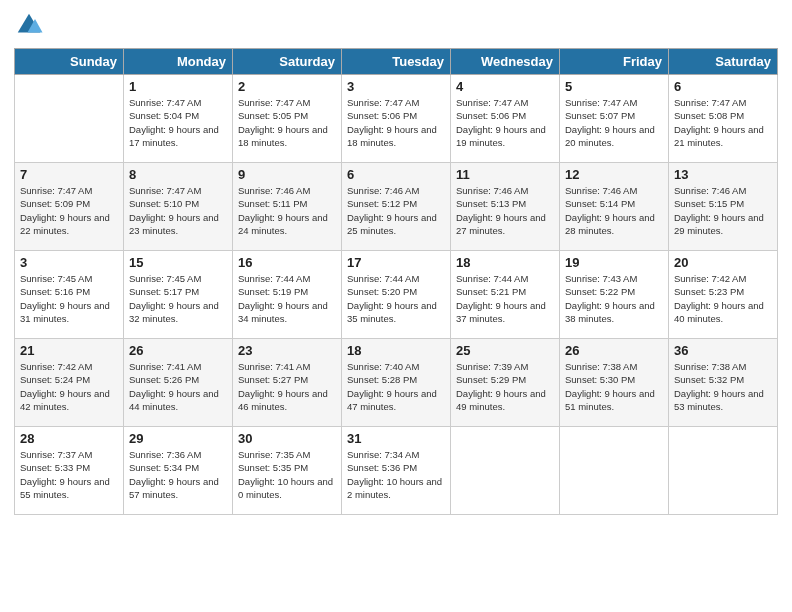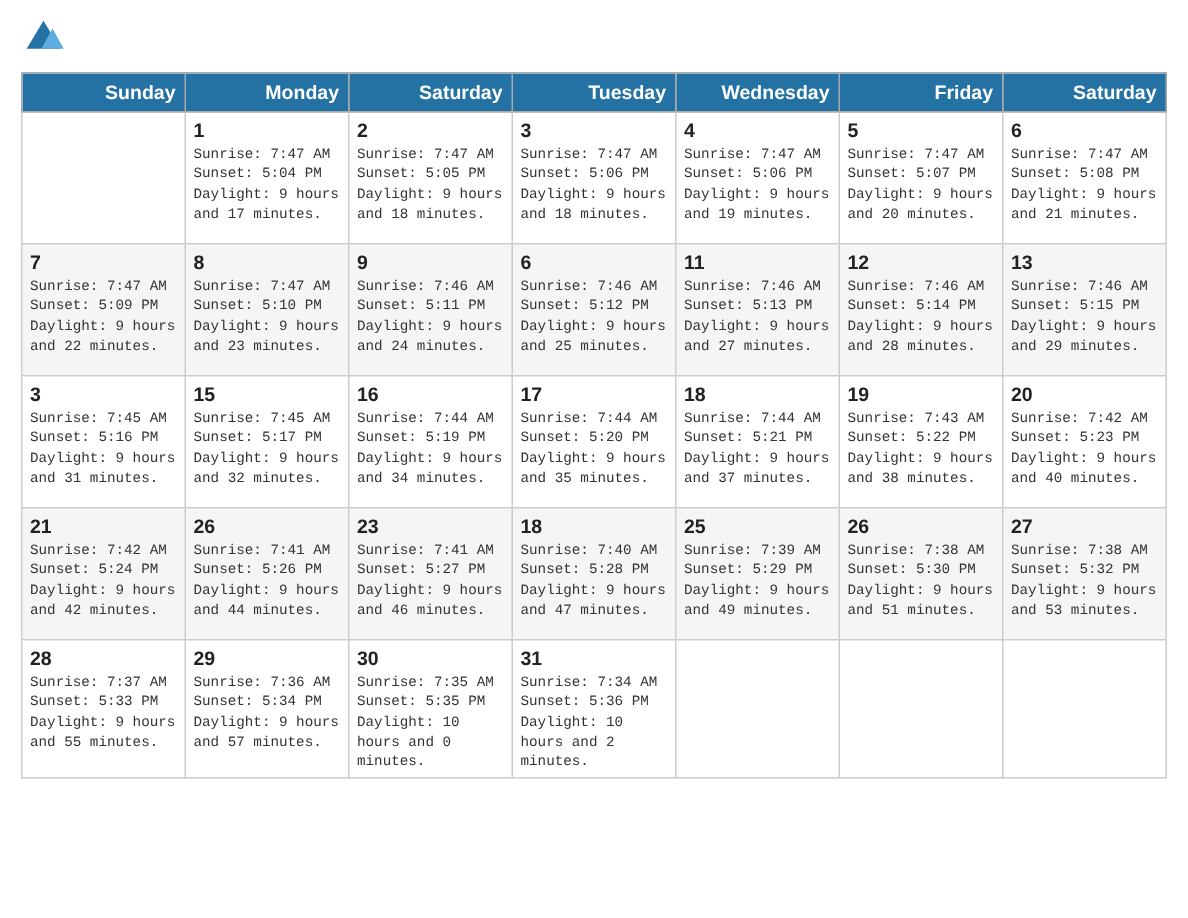--- a/index.html
+++ b/index.html
@@ -81,21 +81,20 @@
       font-size: 13px;
       font-weight: bold;
       color: #222;
       display: block;
       margin-bottom: 2px;
     }
     .day-detail {
       font-size: 9.5px;
       color: #333;
       line-height: 1.4;
-      font-family: Liberation Mono, monospace;
     }
     .empty-cell {
       background: #f9f9f9;
     }
   </style>
 </head>
 <body>
 
 <div class="container">
   <div class="header">
@@ -286,21 +285,21 @@
             Sunrise: 7:39 AM<br>Sunset: 5:29 PM<br>Daylight: 9 hours and 49 minutes.
           </div>
           </td>
           <td>
             <span class="day-num">26</span>
           <div class="day-detail">
             Sunrise: 7:38 AM<br>Sunset: 5:30 PM<br>Daylight: 9 hours and 51 minutes.
           </div>
           </td>
           <td>
-            <span class="day-num">27</span>
+            <span class="day-num">36</span>
           <div class="day-detail">
             Sunrise: 7:38 AM<br>Sunset: 5:32 PM<br>Daylight: 9 hours and 53 minutes.
           </div>
           </td>
         </tr>
         <tr>
           <td>
             <span class="day-num">28</span>
           <div class="day-detail">
             Sunrise: 7:37 AM<br>Sunset: 5:33 PM<br>Daylight: 9 hours and 55 minutes.

